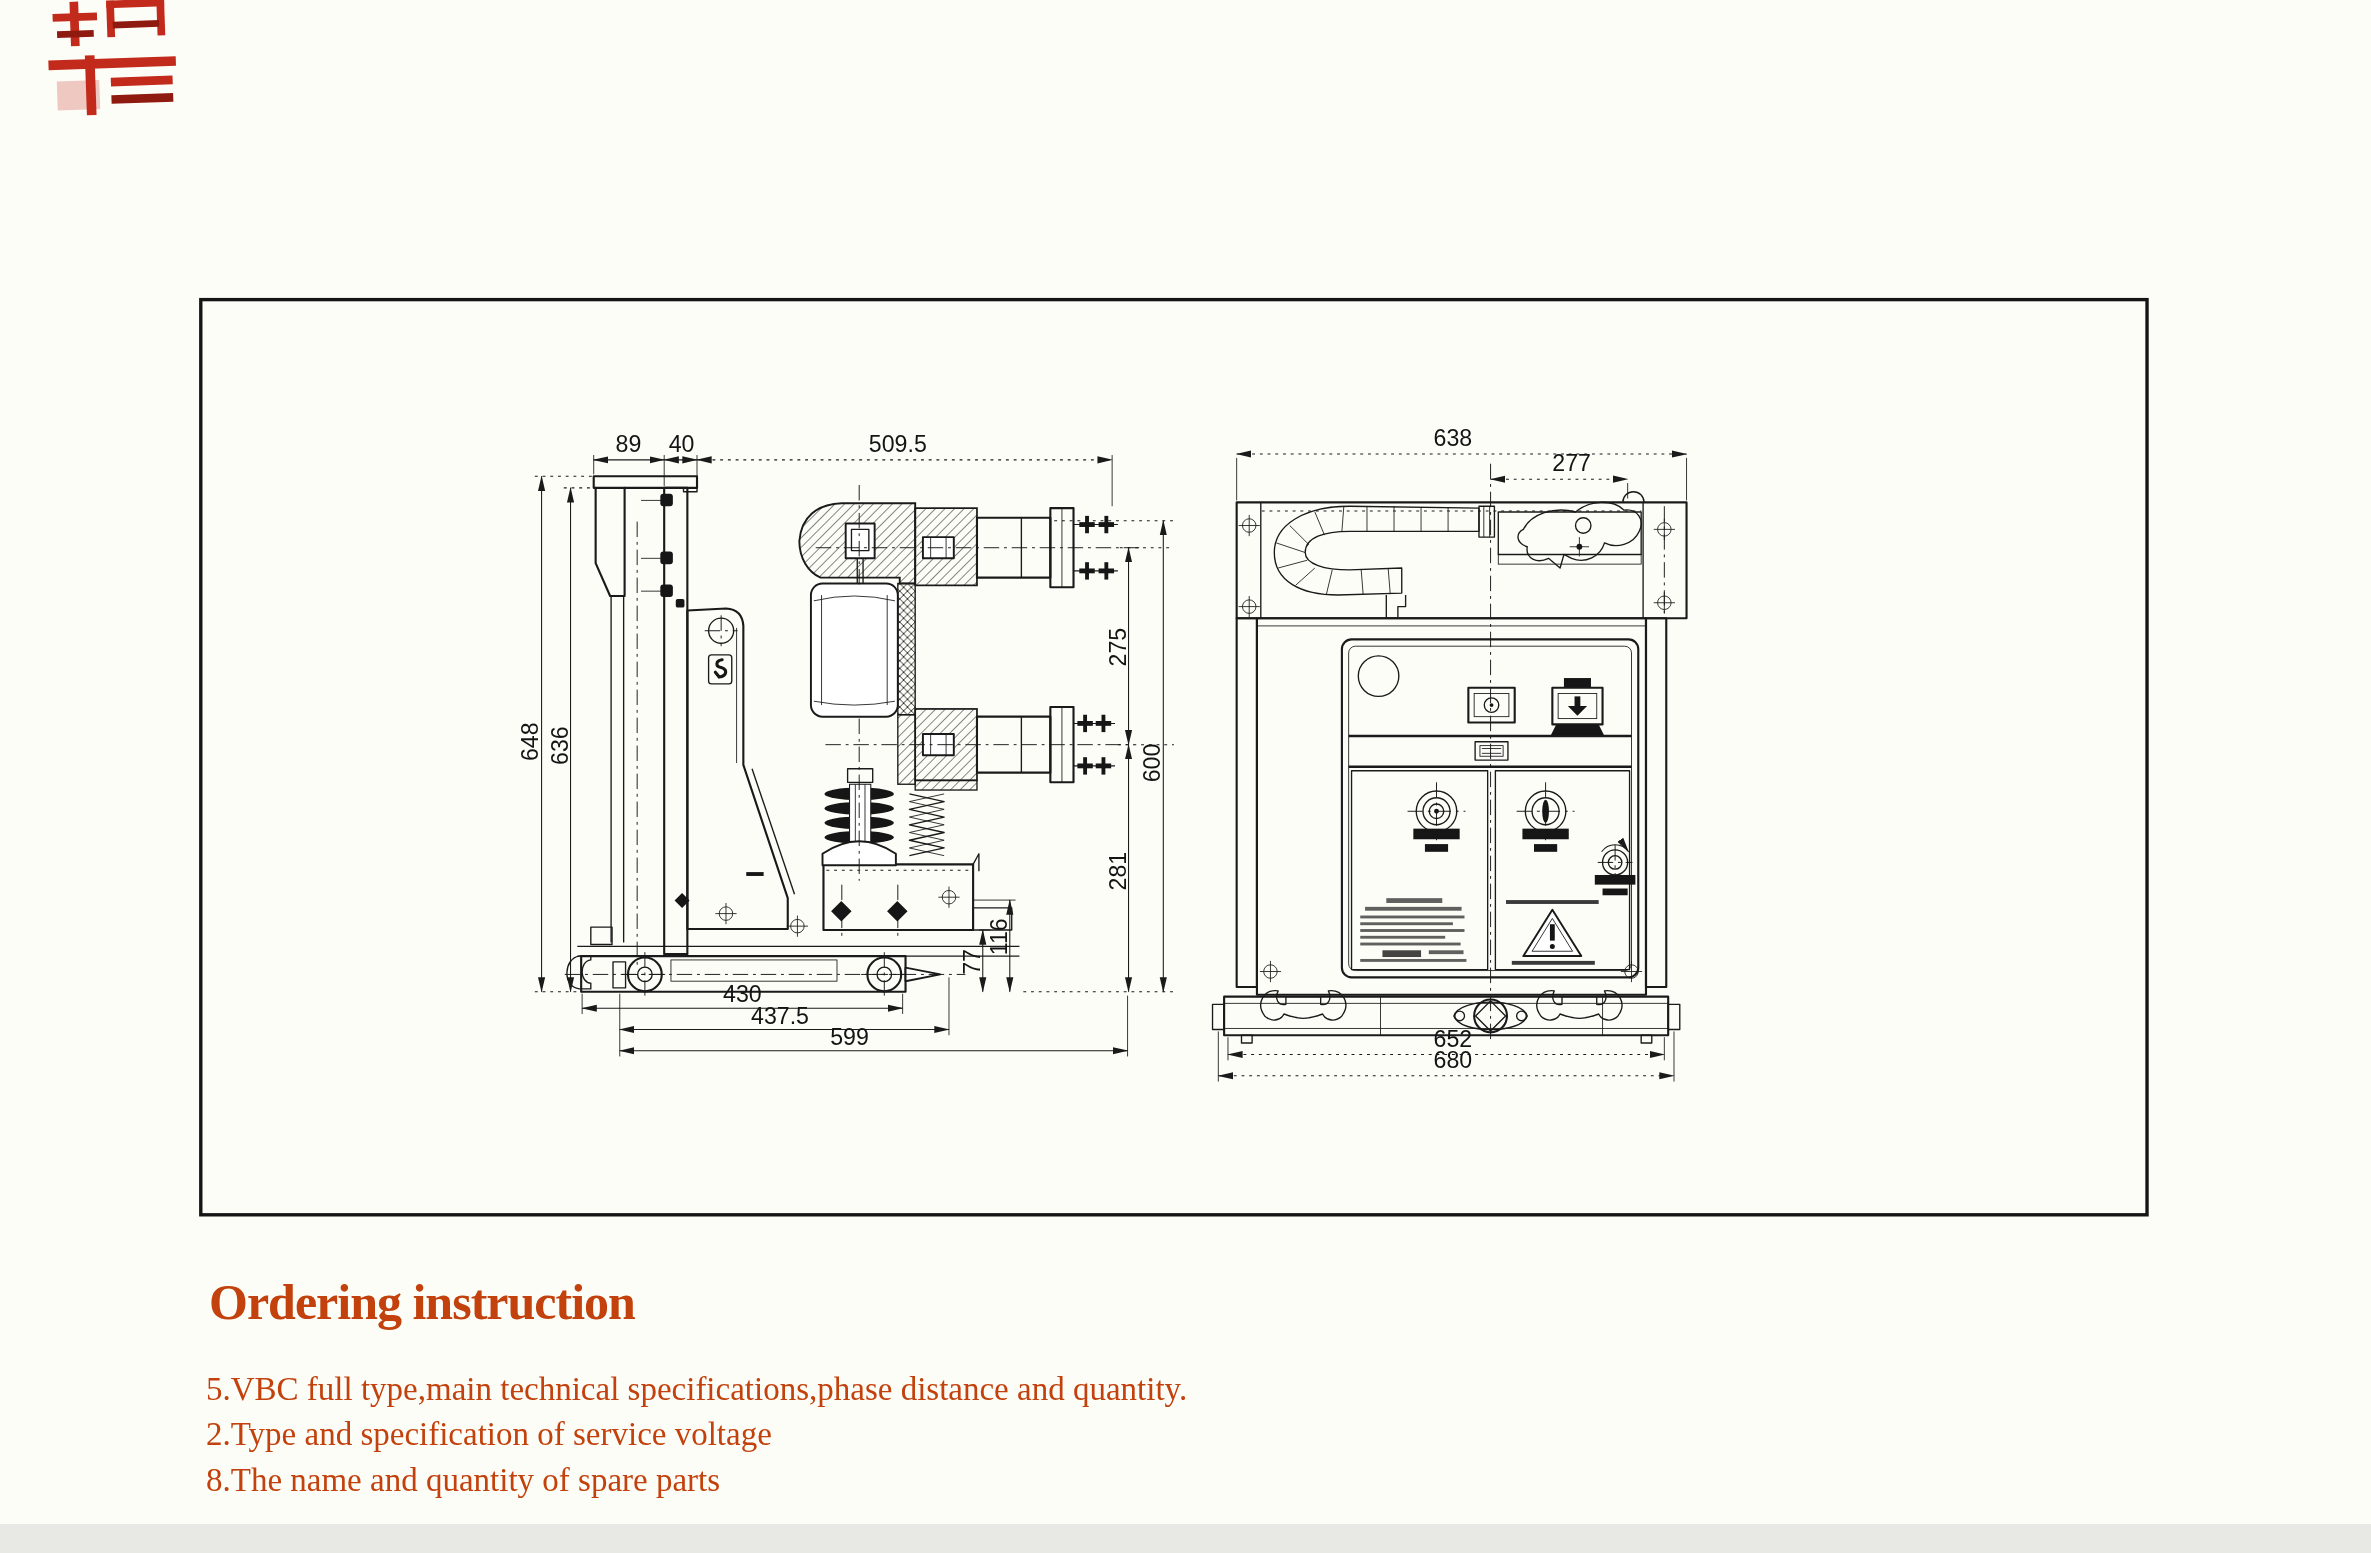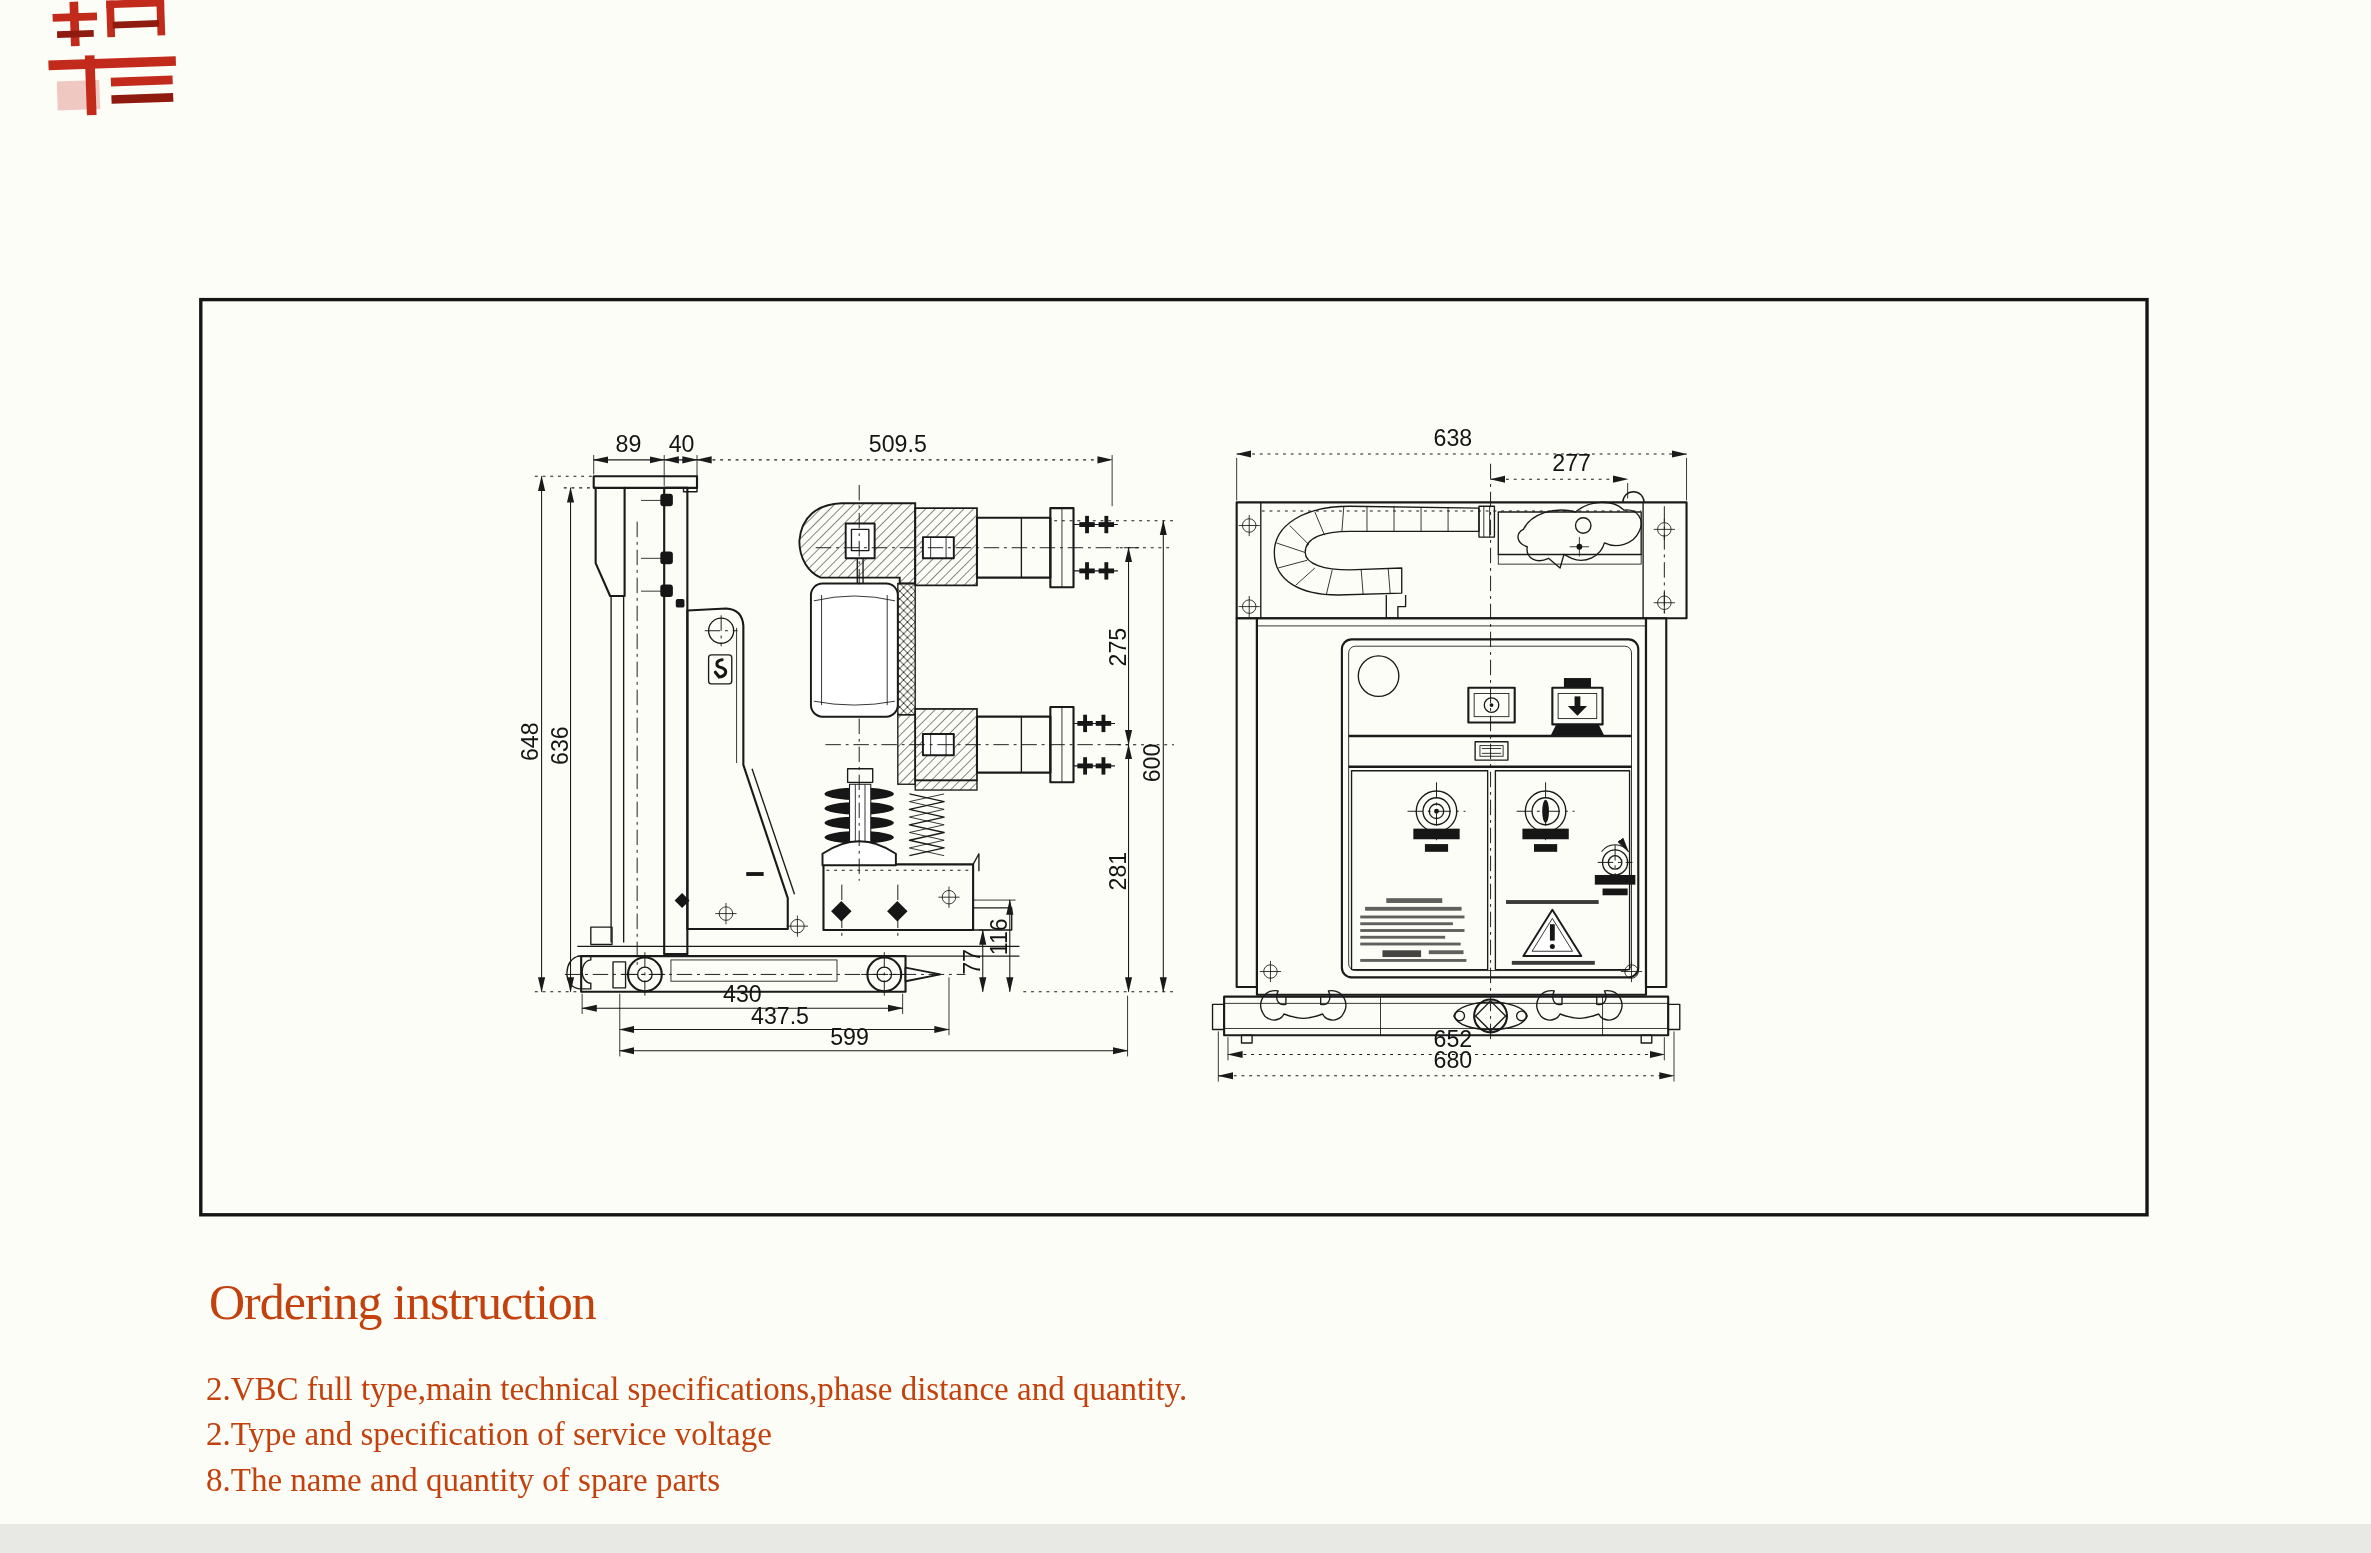--- a/index.html
+++ b/index.html
@@ -13,21 +13,21 @@
   .t  {fill:none;stroke:#1a1a1a;stroke-width:0.9;}
   .d  {fill:none;stroke:#1a1a1a;stroke-width:1.1;}
   .dt {fill:none;stroke:#1a1a1a;stroke-width:1.1;stroke-dasharray:3 5;}
   .cl {fill:none;stroke:#1a1a1a;stroke-width:1;stroke-dasharray:16 5 3 5;}
   .f  {fill:#161616;stroke:none;}
   .gy {fill:#3a3a3a;stroke:none;}
   .dim{font-family:"Liberation Sans", sans-serif;font-size:24px;fill:#141414;text-anchor:middle;}
   .stampA{fill:#c22a1c;stroke:none;}
   .stampB{fill:#8f1a10;stroke:none;}
   
-  .title{position:absolute;left:209px;top:1273px;font-size:50px;font-weight:normal;
+  .title{position:absolute;left:209px;top:1273px;font-size:50px;font-weight:bold;
          letter-spacing:-1px;white-space:nowrap;}
   .item{position:absolute;left:206px;font-size:33px;white-space:nowrap;}
 </style>
 </head>
 <body>
 
 <div class="page">
 
 <svg width="2371" height="1554" viewBox="0 0 2456 1609">
   <defs>
@@ -445,19 +445,19 @@
       <line x1="1262" y1="1068" x2="1262" y2="1120" class="t"></line>
       <line x1="1734" y1="1068" x2="1734" y2="1120" class="t"></line>
       <line x1="1262" y1="1114" x2="1734" y2="1114" class="dt" marker-start="url(#ar)" marker-end="url(#ar)"></line>
       <text class="dim" x="1505" y="1106">680</text>
     </g>
   </g>
 </svg>
 
 <div>
   <div class="title">Ordering instruction</div>
-  <div class="item" style="top:1371px">2.VBC full type,main technical specifications,phase distance and quantity.</div>
+  <div class="item" style="top:1371px">5.VBC full type,main technical specifications,phase distance and quantity.</div>
   <div class="item" style="top:1416px">2.Type and specification of service voltage</div>
   <div class="item" style="top:1462px">8.The name and quantity of spare parts</div>
 </div>
 
 </div>
 
 
 </body></html>

